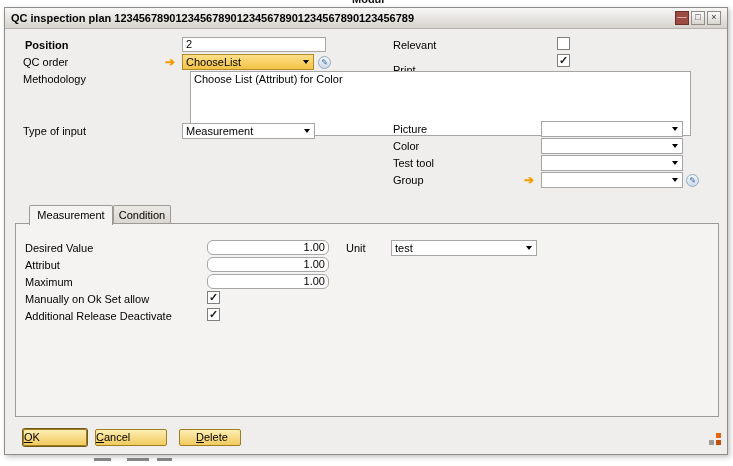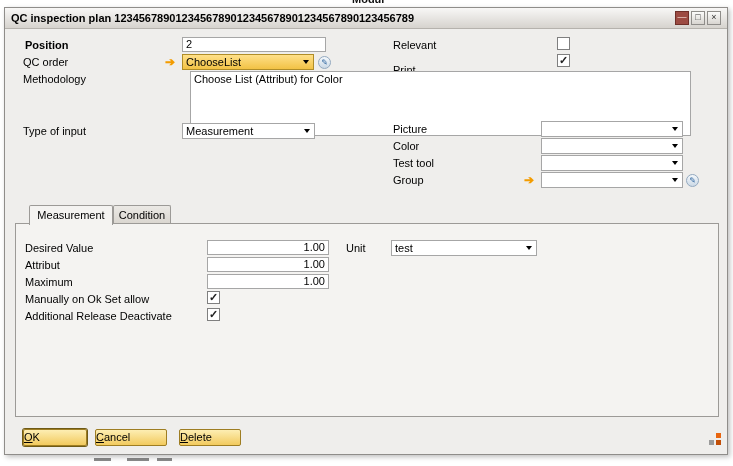--- a/index.html
+++ b/index.html
@@ -21,21 +21,21 @@
           box-sizing:border-box;font-size:9px;line-height:11px;text-align:center;
           background:linear-gradient(#fbfbfa,#d8d5d0);color:#333;cursor:default;}
   #min-btn{right:38px;background:#9c4b42;border-color:#6e2f28;color:#f3ded6;}
   #max-btn{right:22px;}
   #close-btn{right:6px;}
 
   
   .lbl{position:absolute;height:15px;line-height:15px;white-space:nowrap;}
   .txt{position:absolute;background:#fff;border:1px solid #a6a6a6;height:15px;line-height:13px;
        padding:0 3px;box-sizing:border-box;white-space:nowrap;}
-  .num{text-align:right;}
+  .num{text-align:right;border-radius:6px;}
   .area{position:absolute;background:#fff;border:1px solid #a6a6a6;box-sizing:border-box;
         padding:1px 3px;line-height:13px;}
   .dd{position:absolute;background:#fff;border:1px solid #a6a6a6;height:16px;box-sizing:border-box;}
   .dd .val{position:absolute;left:3px;top:0;line-height:14px;white-space:nowrap;}
   .dd .arrow{position:absolute;right:1px;top:1px;width:13px;height:12px;
              display:flex;align-items:center;justify-content:center;}
   .tri{width:0;height:0;border-left:3.5px solid transparent;border-right:3.5px solid transparent;
        border-top:4px solid #000;}
   .gold{background:linear-gradient(#ffe089,#f2c245);border-color:#b08d28;}
   .cb{position:absolute;width:13px;height:13px;background:#fff;border:1px solid #7f7f7f;
@@ -182,21 +182,21 @@
     <div class="cb" style="left:202px;top:300px;z-index:4;">
       <span>✓</span>
     </div>
 
     <div class="btn" id="ok-btn" style="left:18px;width:64px;">
       <span>OK</span>
     </div>
     <div class="btn" style="left:90px;width:72px;">
       <span>Cancel</span>
     </div>
-    <div class="btn" style="left:174px;width:62px;">
+    <div class="btn" style="left:174px;width:62px;padding-left:16px;">
       <span>Delete</span>
     </div>
 
     <div id="grip">
       <i class="g1"></i>
         <i class="g2"></i>
         <i class="g3"></i>
     </div>
 
   </div>

